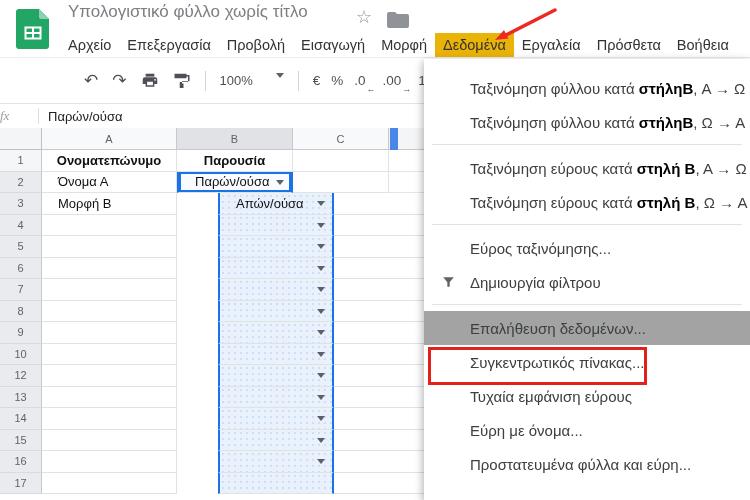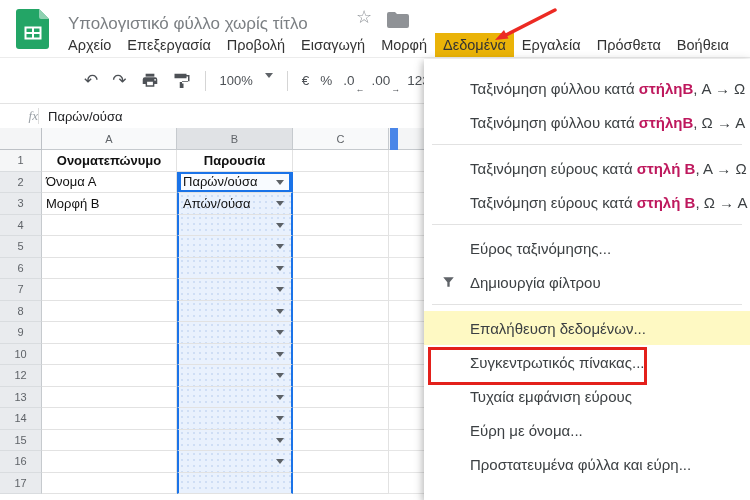--- a/index.html
+++ b/index.html
@@ -1,49 +1,49 @@
 <!DOCTYPE html>
 <html><head>
 <meta charset="utf-8">
 <style>
   html,body{margin:0;padding:0;background:#fff;}
   .app{position:relative;width:750px;height:500px;background:#fff;overflow:hidden;
        font-family:"Liberation Sans",sans-serif;color:#202124;}
 
   
   .logo{position:absolute;left:16px;top:9px;width:34px;height:40px;z-index:6;}
-  .doc-title{position:absolute;left:68px;top:14px;font-size:17px;color:#7b7f83;white-space:nowrap;}
+  .doc-title{position:absolute;left:68px;top:2px;font-size:17px;color:#7b7f83;white-space:nowrap;}
   .star{position:absolute;left:356px;top:8px;font-size:18px;color:#8d9196;line-height:18px;}
   .folder{position:absolute;left:387px;top:12px;}
 
   
   .menubar{position:absolute;left:0;top:33px;right:0;height:24px;display:flex;align-items:stretch;
            padding-left:60px;border-bottom:1px solid #ececec;z-index:5;}
   .mb-item{display:flex;align-items:center;padding:0 8px;font-size:14.5px;color:#333;cursor:default;}
   .mb-item.active{background:#e9f2ec;}
 
   
   .toolbar{position:absolute;left:0;top:58px;right:0;height:45px;display:flex;align-items:center;
            padding-left:84px;gap:14px;color:#4d5156;}
   .tb-icon{font-size:17px;line-height:20px;color:#4d5156;}
   .tb-sep{width:1px;height:20px;background:#d5d5d5;}
-  .tb-zoom{display:flex;gap:12px;font-size:13px;color:#4d5156;}
+  .tb-zoom{display:flex;gap:23px;font-size:13px;color:#4d5156;}
   .caret{width:0;height:0;border-left:4px solid transparent;border-right:4px solid transparent;
          border-top:5px solid #5f6368;display:inline-block;}
   .tb-num{display:flex;align-items:center;gap:11px;}
   .tb-txt{font-size:13.5px;color:#4d5156;}
   .dec{position:relative;font-size:13.5px;padding-right:6px;}
   .dec .mini{position:absolute;right:-4px;bottom:-6px;font-size:9px;color:#4d5156;}
   .tb-123{display:flex;align-items:center;gap:4px;font-size:13.5px;text-align:right;}
   .tb-font{font-size:14px;color:#3c4043;}
 
   
   .formulabar{position:absolute;left:0;top:103px;right:0;height:24px;border-top:1px solid #e3e3e3;
               border-bottom:1px solid #d8d8d8;display:flex;align-items:center;background:#fff;}
-  .fx{width:38px;text-align:right;font-style:italic;font-size:13px;color:#9aa0a6;
+  .fx{width:38px;text-align:left;font-style:italic;font-size:13px;color:#9aa0a6;
       font-family:"Liberation Serif",serif;}
   .fb-sep{width:1px;height:16px;background:#ddd;}
   .fb-value{padding-left:9px;font-size:13px;color:#202124;}
 
   
   .sheet{position:absolute;left:0;top:128px;right:0;bottom:0;overflow:hidden;}
   .colheaders{display:flex;height:22px;}
   .corner{width:42px;background:#f4f5f6;border-right:1px solid #bdc1c6;border-bottom:1px solid #bdc1c6;box-sizing:border-box;}
   .colh{box-sizing:border-box;border-right:1px solid #c6cace;border-bottom:1px solid #c6cace;
         background:#f8f9fa;display:flex;align-items:center;justify-content:center;
@@ -51,44 +51,44 @@
   .colh.selcol{background:#e0e2e5;}
   .colh-fill{flex:1;background:#f4f5f6;border-bottom:1px solid #c6cace;box-sizing:border-box;}
   .bluebar{position:absolute;left:390px;top:-2px;width:8px;height:24px;background:#4a86e8;z-index:4;}
 
   .row{display:flex;height:21.5px;box-sizing:border-box;}
   .rn{width:42px;box-sizing:border-box;background:#f5f6f7;border-right:1px solid #c6cace;
       border-bottom:1px solid #d9dcdf;display:flex;align-items:center;justify-content:center;
       font-size:11px;color:#5f6368;}
   .row.sel .rn{background:#e9ebee;}
   .cell{box-sizing:border-box;border-right:1px solid #e2e2e2;border-bottom:1px solid #e2e2e2;
-        display:flex;align-items:center;font-size:13px;color:#111;padding-left:4px;overflow:hidden;white-space:nowrap;}
+        display:flex;align-items:center;font-size:13px;color:#111;padding-left:16px;overflow:hidden;white-space:nowrap;}
   .ca{width:135px;}
   .cb{width:116px;position:relative;}
   .cc{width:96px;}
   .cd{flex:1;border-bottom:1px solid #e6e6e6;box-sizing:border-box;}
   .row.hdr .ca,.row.hdr .cb{font-weight:bold;justify-content:center;padding-left:0;}
   .cb.range{background-color:#e9f1fd;
             background-image:radial-gradient(circle,#cfdef5 0.9px,transparent 0.9px);
             background-size:6px 6px;
-            border-left:2px solid #1a73e8;border-right:2px solid #1a73e8;}
+            border-left:2px solid #1a73e8;border-right:2px solid #1a73e8;margin-left:41px;}
   .cb.active{background:#f8fbff;border-left:2px solid #1a73e8;border-right:2px solid #1a73e8;
              box-shadow:inset 0 0 0 2px #1a73e8;}
   .dd{position:absolute;right:7px;top:50%;margin-top:-2px;width:0;height:0;
       border-left:4.5px solid transparent;border-right:4.5px solid transparent;
       border-top:5.5px solid #5c6166;}
 
   
   .datamenu{position:absolute;left:424px;top:59px;width:326px;height:441px;background:#fff;
             box-shadow:0 3px 10px rgba(0,0,0,.25),-2px 2px 6px rgba(0,0,0,.10);
             z-index:20;padding-top:12px;box-sizing:border-box;}
   .mi{position:relative;height:34px;display:flex;align-items:center;padding-left:46px;
       font-size:15px;color:#3c4043;cursor:default;white-space:nowrap;}
-  .mi b{font-weight:bold;color:#be185d;}
-  .mi.hov{background:#fef9c3;}
+  .mi b{font-weight:bold;color:#000000;}
+  .mi.hov{background:#a3a3a3;}
   .mi-icon{position:absolute;left:17px;top:50%;margin-top:-7px;line-height:0;}
   .mi-sub{position:absolute;right:20px;color:#5f6368;font-size:12px;}
   .msep{border:none;border-top:1px solid #e2e2e2;margin:5px 8px 6px 8px;}
   .redbox{position:absolute;left:4px;top:288px;width:219px;height:38px;
           border:3px solid #e3201b;box-sizing:border-box;z-index:25;pointer-events:none;}
 
   .arrow-svg{position:absolute;left:470px;top:0;z-index:30;pointer-events:none;}
 </style>
 </head>
 <body>

